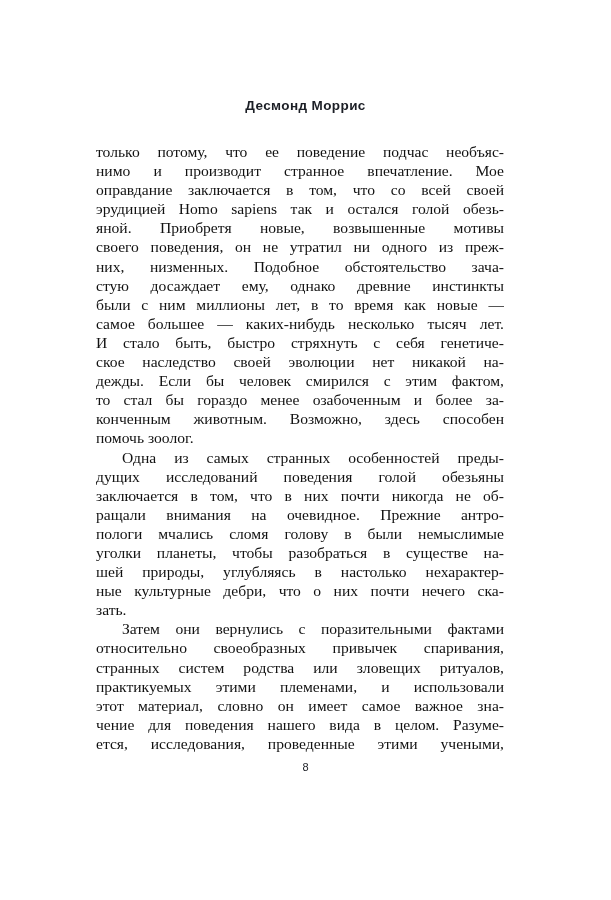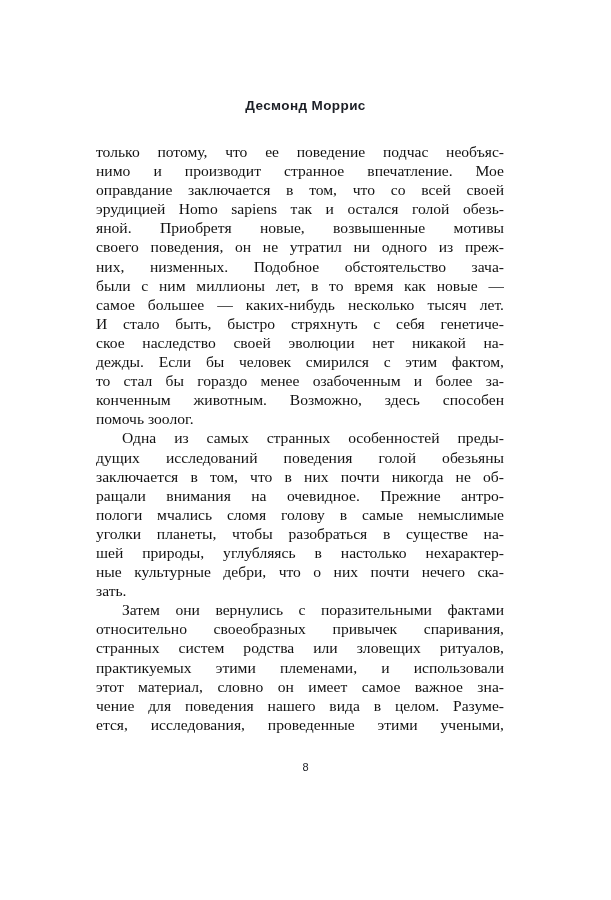--- a/index.html
+++ b/index.html
@@ -71,36 +71,37 @@
   <div class="body-text">
 
     <div>
       <div class="line">только потому, что ее поведение подчас необъяс-</div>
       <div class="line">нимо и производит странное впечатление. Мое</div>
       <div class="line">оправдание заключается в том, что со всей своей</div>
       <div class="line">эрудицией Homo sapiens так и остался голой обезь-</div>
       <div class="line">яной. Приобретя новые, возвышенные мотивы</div>
       <div class="line">своего поведения, он не утратил ни одного из преж-</div>
       <div class="line">них, низменных. Подобное обстоятельство зача-</div>
+      <div class="line">стую досаждает ему, однако древние инстинкты</div>
       <div class="line">были с ним миллионы лет, в то время как новые —</div>
       <div class="line">самое большее — каких-нибудь несколько тысяч лет.</div>
       <div class="line">И стало быть, быстро стряхнуть с себя генетиче-</div>
       <div class="line">ское наследство своей эволюции нет никакой на-</div>
       <div class="line">дежды. Если бы человек смирился с этим фактом,</div>
       <div class="line">то стал бы гораздо менее озабоченным и более за-</div>
       <div class="line">конченным животным. Возможно, здесь способен</div>
       <div class="line endpara">помочь зоолог.</div>
     </div>
 
     <div>
       <div class="line indent">Одна из самых странных особенностей преды-</div>
       <div class="line">дущих исследований поведения голой обезьяны</div>
       <div class="line">заключается в том, что в них почти никогда не об-</div>
       <div class="line">ращали внимания на очевидное. Прежние антро-</div>
-      <div class="line">пологи мчались сломя голову в самые немыслимые</div>
+      <div class="line">пологи мчались сломя голову в были немыслимые</div>
       <div class="line">уголки планеты, чтобы разобраться в существе на-</div>
       <div class="line">шей природы, углубляясь в настолько нехарактер-</div>
       <div class="line">ные культурные дебри, что о них почти нечего ска-</div>
       <div class="line endpara">зать.</div>
     </div>
 
     <div>
       <div class="line indent">Затем они вернулись с поразительными фактами</div>
       <div class="line">относительно своеобразных привычек спаривания,</div>
       <div class="line">странных систем родства или зловещих ритуалов,</div>

